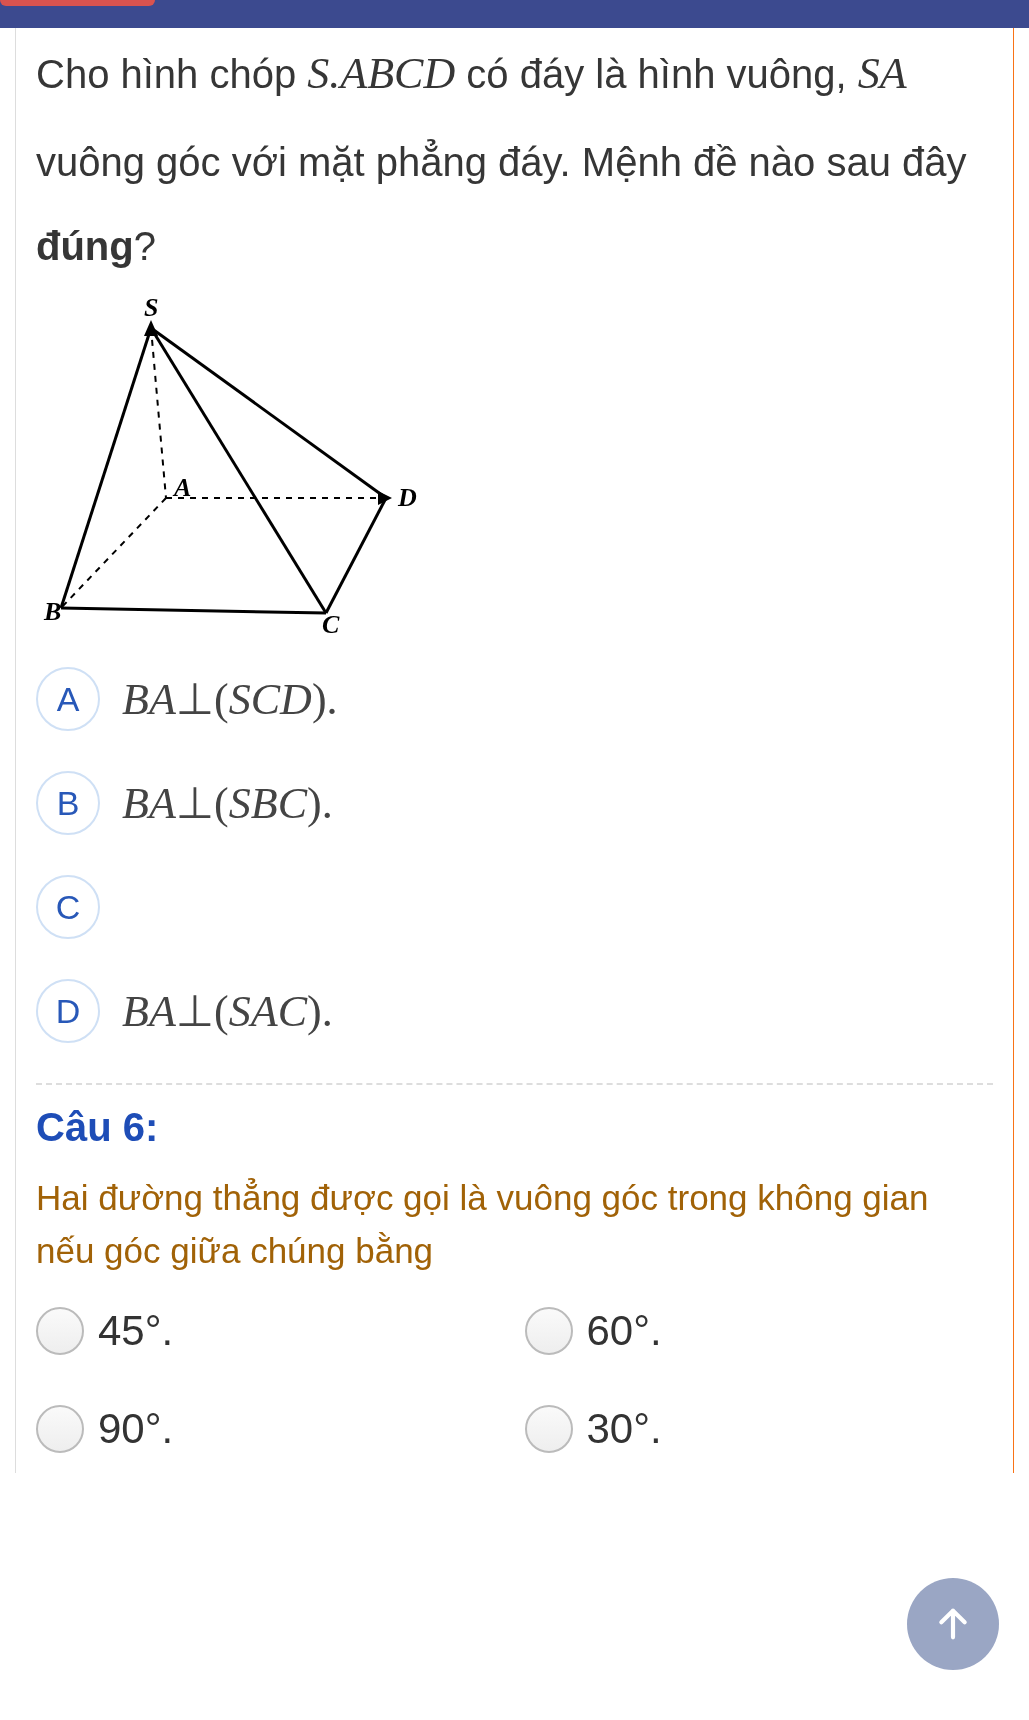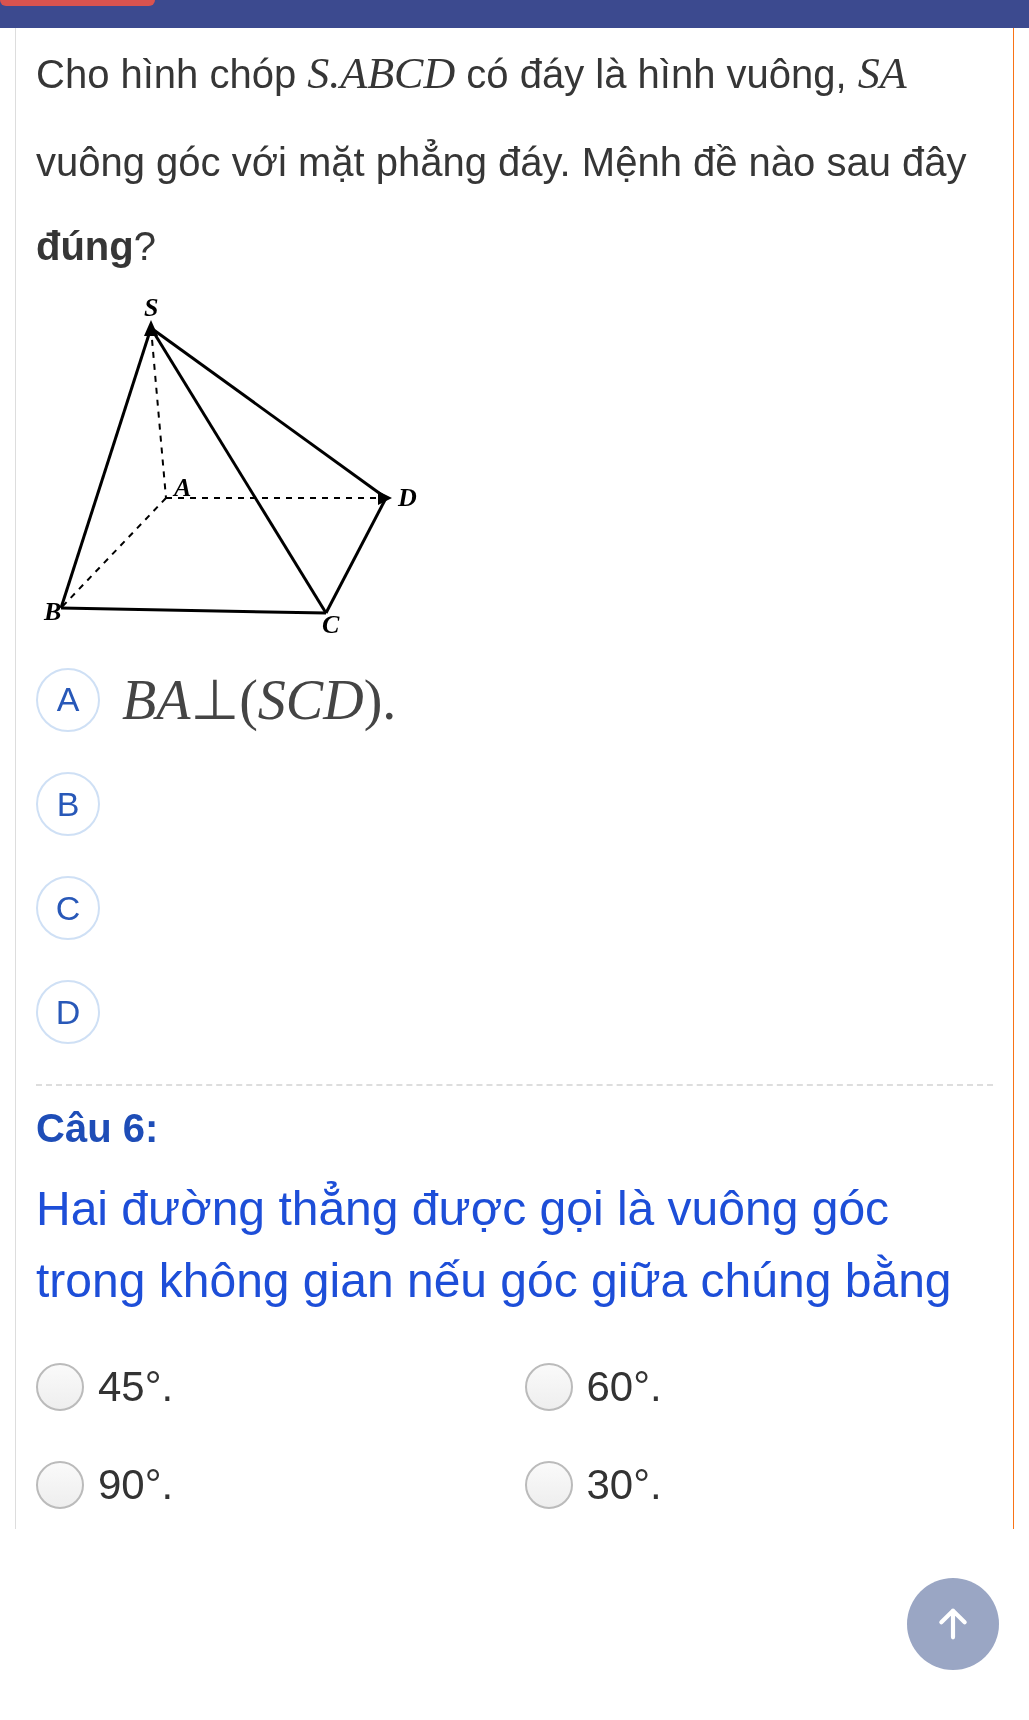--- a/index.html
+++ b/index.html
@@ -61,41 +61,41 @@
     font-size: 34px;
     display: flex;
     align-items: center;
     justify-content: center;
     margin-right: 22px;
     flex-shrink: 0;
   }
   .option-text {
     font-family: "Times New Roman", serif;
     font-style: italic;
-    font-size: 56px;
+    font-size: 44px;
     color: #444;
   }
   .option-text .perp {
     font-style: normal;
   }
   .divider {
     border-top: 2px dashed #ddd;
     margin: 10px 0 20px 0;
   }
   .q-label {
     color: #1e4db7;
     font-weight: bold;
     font-size: 40px;
     margin-bottom: 22px;
   }
   .q6-text {
-    font-size: 48px;
-    color: #1d4ed8;
+    font-size: 35px;
+    color: #a16207;
     line-height: 1.5;
-    margin-bottom: 46px;
+    margin-bottom: 30px;
   }
   .radio-grid {
     display: grid;
     grid-template-columns: 1fr 1fr;
     row-gap: 50px;
     column-gap: 20px;
     margin-bottom: 10px;
   }
   .radio-item {
     display: flex;
@@ -169,26 +169,28 @@
     </svg>
   </div>
 
   <div class="options">
     <div class="option-row">
       <div class="option-badge">A</div>
       <div class="option-text"><span>BA</span><span class="perp">⊥(</span><span>SCD</span><span class="perp">).</span></div>
     </div>
     <div class="option-row">
       <div class="option-badge">B</div>
+      <div class="option-text"><span>BA</span><span class="perp">⊥(</span><span>SBC</span><span class="perp">).</span></div>
     </div>
     <div class="option-row">
       <div class="option-badge">C</div>
     </div>
     <div class="option-row">
       <div class="option-badge">D</div>
+      <div class="option-text"><span>BA</span><span class="perp">⊥(</span><span>SAC</span><span class="perp">).</span></div>
     </div>
   </div>
 
   <div class="divider"></div>
 
   <div class="q-label">Câu 6:</div>
   <div class="q6-text">Hai đường thẳng được gọi là vuông góc trong không gian nếu góc giữa chúng bằng</div>
 
   <div class="radio-grid">
     <div class="radio-item">

